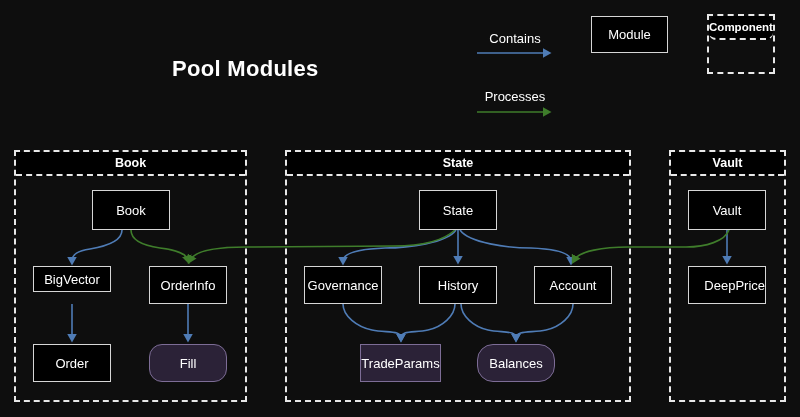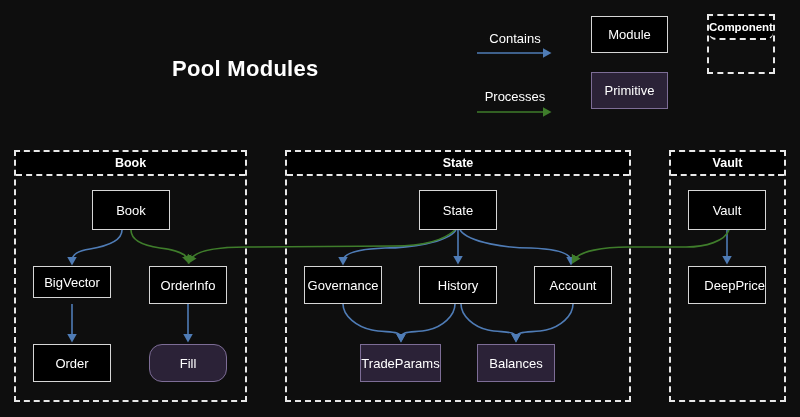--- a/index.html
+++ b/index.html
@@ -60,23 +60,20 @@
 <div class="canvas">
 
   <div class="page-title">Pool Modules</div>
 
   <div class="lg-label" style="left:477px;top:31px;width:76px;">Contains</div>
   <div class="lg-label" style="left:470px;top:89px;width:90px;">Processes</div>
 
   <div class="node black" style="left:591px;top:16px;width:77px;height:37px;">
     <span>Module</span>
   </div>
-  <div class="node purple" style="left:591px;top:72px;width:77px;height:37px;">
-    <span>Primitive</span>
-  </div>
   <div class="component" style="left:707px;top:14px;width:68px;height:60px;">
     <div class="component-title">Component</div>
   </div>
 
   <div class="container" style="left:14px;top:150px;width:233px;height:252px;">
     <div class="container-title">Book</div>
   </div>
   <div class="container" style="left:285px;top:150px;width:346px;height:252px;">
     <div class="container-title">State</div>
   </div>
@@ -110,21 +107,21 @@
     <path class="edge-b" d="M727,230 L727,260" marker-end="url(#arrowB)"></path>
 
     <path class="edge-g" d="M131,230 C131,241 146,246 160,248 C176,250 186,253 188,260" marker-end="url(#arrowG)"></path>
     <path class="edge-g" d="M455,230 C443,241 420,246 394,246 L246,247 C217,247 195,251 190,260" marker-end="url(#arrowG)"></path>
     <path class="edge-g" d="M729,230 C725,241 706,247 686,247 L628,247 C604,247 579,251 574,260" marker-end="url(#arrowG)"></path>
   </svg>
 
   <div class="node black" style="left:92px;top:190px;width:78px;height:40px;">
     <span>Book</span>
   </div>
-  <div class="node black" style="left:33px;top:266px;width:78px;height:32px;">
+  <div class="node black" style="left:33px;top:266px;width:78px;height:26px;">
     <span>BigVector</span>
   </div>
   <div class="node black" style="left:149px;top:266px;width:78px;height:38px;">
     <span>OrderInfo</span>
   </div>
   <div class="node black" style="left:33px;top:344px;width:78px;height:38px;justify-content:center;">
     <span>Order</span>
   </div>
   <div class="node purple" style="left:149px;top:344px;width:78px;height:38px;border-radius:13px;">
     <span>Fill</span>
@@ -138,21 +135,21 @@
   </div>
   <div class="node black" style="left:419px;top:266px;width:78px;height:38px;">
     <span>History</span>
   </div>
   <div class="node black" style="left:534px;top:266px;width:78px;height:38px;">
     <span>Account</span>
   </div>
   <div class="node purple" style="left:360px;top:344px;width:81px;height:38px;">
     <span>TradeParams</span>
   </div>
-  <div class="node purple" style="left:477px;top:344px;width:78px;height:38px;">
+  <div class="node purple" style="left:477px;top:344px;width:78px;height:38px;border-radius:16px;">
     <span>Balances</span>
   </div>
 
   <div class="node black" style="left:688px;top:190px;width:78px;height:40px;">
     <span>Vault</span>
   </div>
   <div class="node black" style="left:688px;top:266px;width:78px;height:38px;justify-content:flex-end;">
     <span>DeepPrice</span>
   </div>
 

